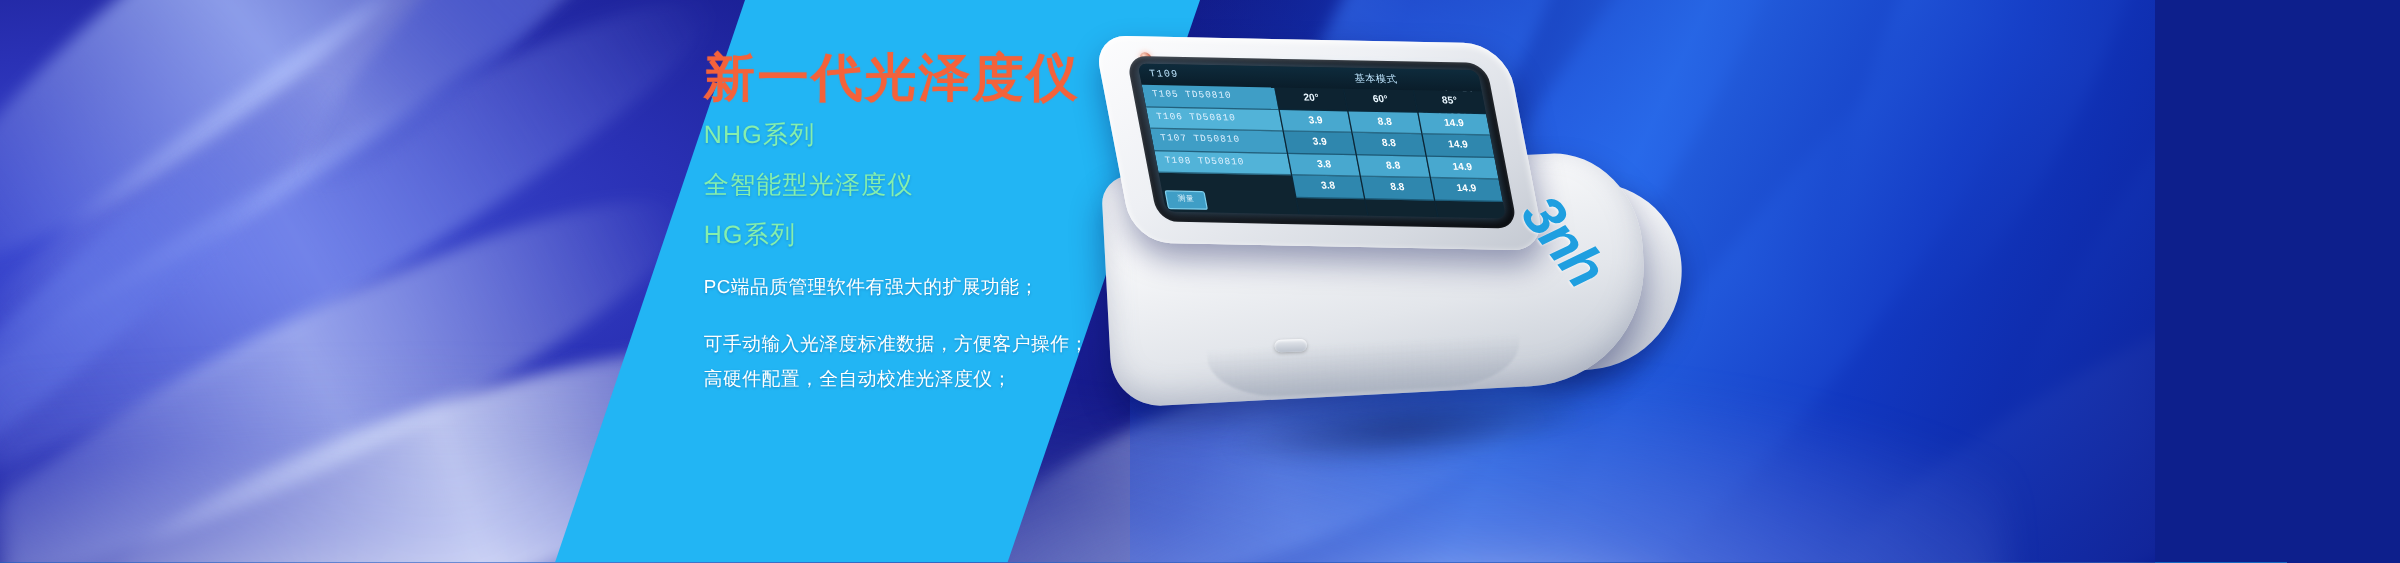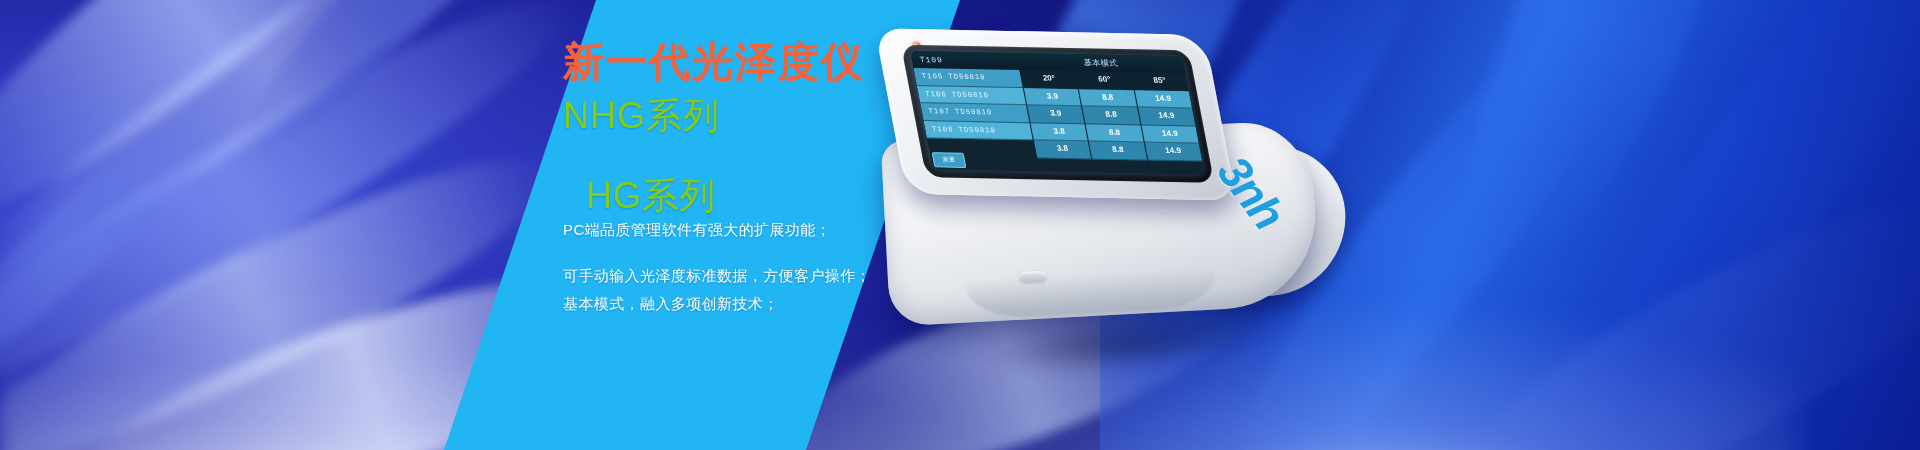--- a/index.html
+++ b/index.html
@@ -2,21 +2,21 @@
 <html><head>
 <meta charset="utf-8">
 <title>3nh Gloss Meter Banner</title>
 <style>
   html,body{margin:0;padding:0;}
   body{
     width:1920px;height:450px;overflow:hidden;
     font-family:"Liberation Sans","DejaVu Sans",sans-serif;
     background:#0d1f8c;
   }
-  #banner{position:relative;width:1920px;height:450px;overflow:hidden;}
+  #banner{position:relative;width:1724px;height:450px;overflow:hidden;}
 
   
   .bg-base{position:absolute;inset:0;
     background:
       radial-gradient(ellipse 60% 90% at 8% 45%, #3f4fd8 0%, #2a31b5 40%, #171c8e 75%, #10147a 100%),
       linear-gradient(100deg,#1a1f9e 0%, #2430c0 30%, #1b2bb0 60%, #141a8c 100%);
   }
   .streaks{position:absolute;inset:0;overflow:hidden;}
   .streaks span{
     position:absolute;display:block;border-radius:50% / 50%;
@@ -53,26 +53,26 @@
   .text-block{position:absolute;left:560px;top:0;width:420px;height:450px;}
 
   .title{
     position:absolute;left:3px;top:42px;
     font-size:41px;line-height:1;font-weight:bold;
     color:#f4623a;letter-spacing:2px;white-space:nowrap;
     text-shadow:0 0 1px rgba(244,98,58,.6);
   }
   .line{
     position:absolute;left:3px;
-    color:#84cc16;font-size:36px;line-height:1;letter-spacing:1px;white-space:nowrap;
+    color:#86efac;font-size:20px;line-height:1;letter-spacing:1px;white-space:nowrap;
     text-shadow:0 1px 2px rgba(0,40,90,.25);
   }
   .l1{top:98px;}
   .l2{top:138px;}
-  .l3{top:178px;margin-left:23px;}
+  .l3{top:178px;}
   .l4{top:198px;}
 
   .feat{
     position:absolute;left:3px;
     color:#ffffff;font-size:15px;line-height:1;letter-spacing:.4px;white-space:nowrap;
     text-shadow:0 1px 2px rgba(0,40,90,.3);
   }
   .f1{top:222px;}
   .f2{top:268px;}
   .f3{top:296px;}
@@ -239,25 +239,26 @@
   <div class="right-glow"></div>
   <div class="haze"></div>
   <div class="haze2"></div>
 
   <div class="cyan-shape"></div>
 
   <div class="text-block">
     <div class="title">新一代光泽度仪</div>
 
     <div class="line l1">NHG系列</div>
+    <div class="line l2">全智能型光泽度仪</div>
     <div class="line l3" style="top:178px">HG系列</div>
 
     <div class="feat f1">PC端品质管理软件有强大的扩展功能；</div>
     <div class="feat f2">可手动输入光泽度标准数据，方便客户操作；</div>
-    <div class="feat f3">基本模式，融入多项创新技术；</div>
+    <div class="feat f3">高硬件配置，全自动校准光泽度仪；</div>
   </div>
 
   <div id="device">
     <div class="dev-wrap">
       <div class="dev-shadow"></div>
       <div class="body-nose"></div>
       <div class="body-main"></div>
       <div class="grip"></div>
       <div class="sidebtn"></div>
       <div class="deck"></div>

